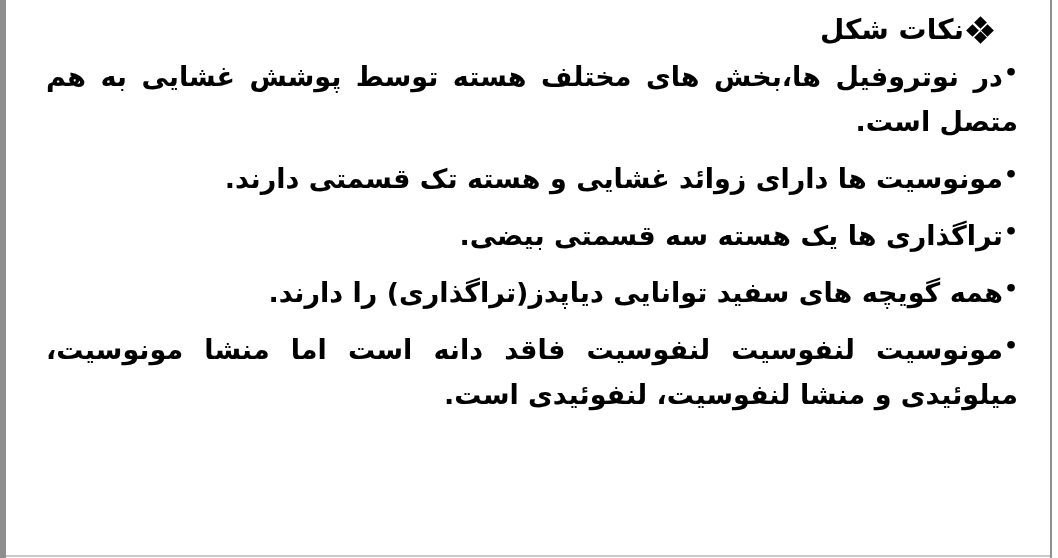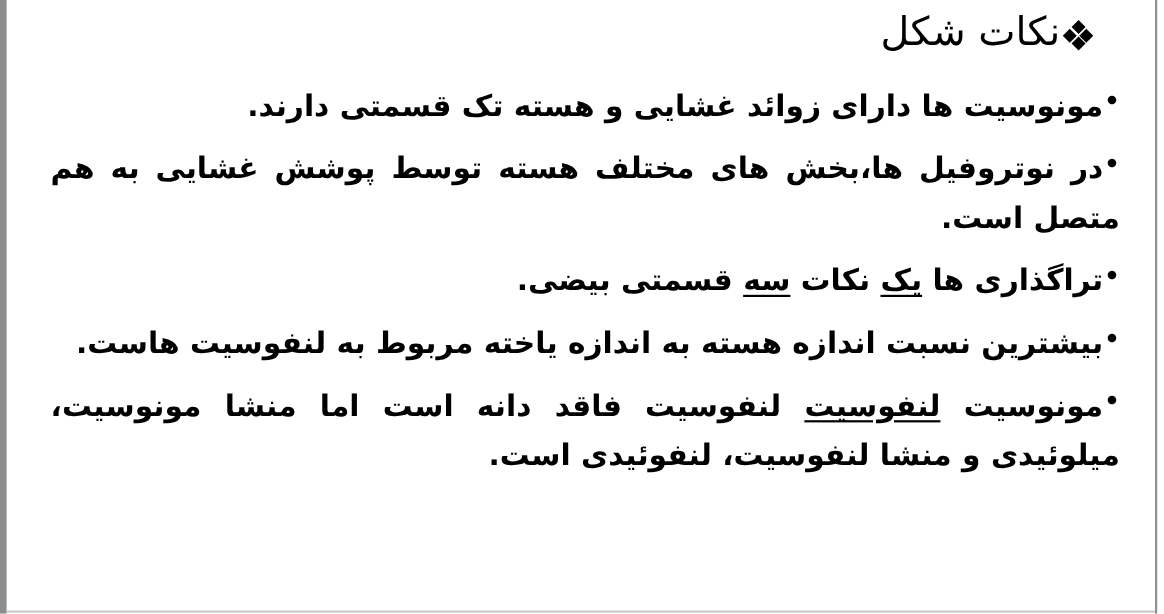--- a/index.html
+++ b/index.html
@@ -26,25 +26,24 @@
     position: absolute; left: 6px; right: 8px; bottom: 1px;
     height: 2px; background: #c9c9c9;
   }
   .content {
     position: absolute;
     top: 10px; right: 40px; left: 46px;
     direction: rtl;
     color: #000000;
   }
   .title-row {
-    font-size: 36px;
-    font-weight: normal;
+    font-size: 28px;
+    font-weight: bold;
     line-height: 40px;
     padding-right: 26px;
-    margin-bottom: 20px;
     text-align: right;
     white-space: nowrap;
   }
   .diamond-icon {
     display: inline-block;
     width: 24px; height: 24px;
     position: relative;
     vertical-align: -3px;
     margin-left: 4px;
   }
@@ -65,34 +64,34 @@
     line-height: 45px;
     text-align: justify;
     text-justify: inter-word;
   }
   .bullet-marker {
     display: inline-block;
     font-size: 22px;
     vertical-align: 6px;
     margin-left: 1px;
   }
-  .seg-u { text-decoration: underline; text-underline-offset: 4px; }
+  .seg-u { text-underline-offset: 4px; }
 </style>
 </head>
 <body>
 
 <div class="page">
   <div class="content">
     <div class="title-row">
       <span class="diamond-icon"><i class="d-top"></i><i class="d-right"></i><i class="d-bottom"></i><i class="d-left"></i></span><span>نکات شکل</span>
     </div>
     <div class="bullets" id="bullet-list">
+        <p><span class="bullet-marker">•</span><span class="seg">در نوتروفیل ها،بخش های مختلف هسته توسط پوشش غشایی به هم متصل است.</span></p>
         <p><span class="bullet-marker">•</span><span class="seg">مونوسیت ها دارای زوائد غشایی و هسته تک قسمتی دارند.</span></p>
-        <p><span class="bullet-marker">•</span><span class="seg">در نوتروفیل ها،بخش های مختلف هسته توسط پوشش غشایی به هم متصل است.</span></p>
-        <p><span class="bullet-marker">•</span><span class="seg">تراگذاری ها </span><span class="seg-u">یک</span><span class="seg"> نکات </span><span class="seg-u">سه</span><span class="seg"> قسمتی بیضی.</span></p>
-        <p><span class="bullet-marker">•</span><span class="seg">بیشترین نسبت اندازه هسته به اندازه یاخته مربوط به لنفوسیت هاست.</span></p>
+        <p><span class="bullet-marker">•</span><span class="seg">تراگذاری ها </span><span class="seg-u">یک</span><span class="seg"> هسته </span><span class="seg-u">سه</span><span class="seg"> قسمتی بیضی.</span></p>
+        <p><span class="bullet-marker">•</span><span class="seg-u">همه </span><span class="seg">گویچه های سفید توانایی دیاپدز(تراگذاری) را دارند.</span></p>
         <p><span class="bullet-marker">•</span><span class="seg">مونوسیت </span><span class="seg-u">لنفوسیت</span><span class="seg"> لنفوسیت فاقد دانه است اما منشا مونوسیت، میلوئیدی و منشا لنفوسیت، لنفوئیدی است.</span></p>
       </div>
   </div>
   <div class="edge-left"></div>
   <div class="edge-right"></div>
   <div class="edge-bottom"></div>
 </div>
 
 </body></html>

